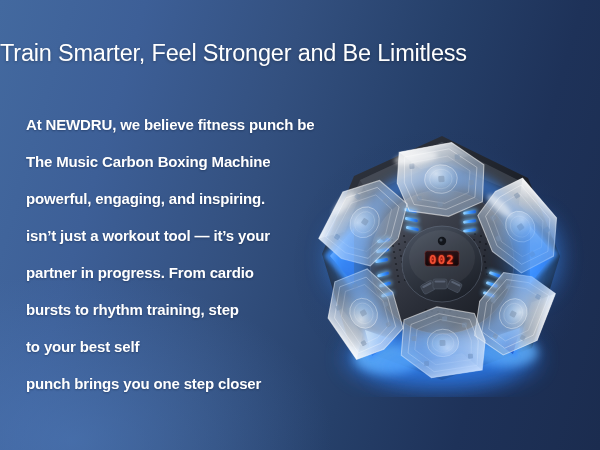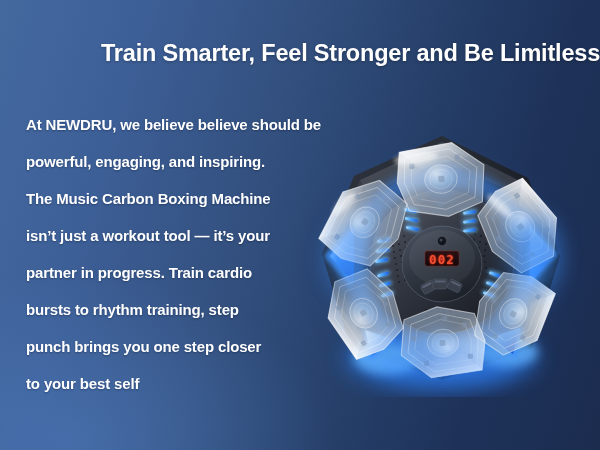--- a/index.html
+++ b/index.html
@@ -23,24 +23,24 @@
       radial-gradient(ellipse 70% 60% at 12% 98%, rgba(80,125,190,0.55) 0%, rgba(80,125,190,0) 62%),
       linear-gradient(106deg, #43699f 0%, #3d5f97 20%, #33507f 42%, #26406a 62%, #1e3259 80%, #1b2c4f 100%);
   }
 
   
   #headline {
     position: absolute;
     left: 0;
     top: 40px;
     width: 600px;
-    text-align: right;
+    text-align: left;
     color: #ffffff;
     font-size: 23.5px;
-    font-weight: bold;
+    font-weight: normal;
     letter-spacing: -0.2px;
     white-space: nowrap;
     text-shadow: 0 1px 3px rgba(0,0,0,0.28);
   }
 
   #body-copy {
     position: absolute;
     left: 26px;
     top: 106px;
     width: 300px;
@@ -69,28 +69,28 @@
   #product svg { display: block; width: 100%; height: 100%; }
 </style>
 </head>
 <body>
 
 <div id="page">
 
   <div id="headline">Train Smarter, Feel Stronger and Be Limitless</div>
 
   <div id="body-copy">
-    <div class="copy-line">At NEWDRU, we believe believe should be</div>
+    <div class="copy-line">At NEWDRU, we believe fitness punch be</div>
+    <div class="copy-line">The Music Carbon Boxing Machine</div>
     <div class="copy-line">powerful, engaging, and inspiring.</div>
-    <div class="copy-line">The Music Carbon Boxing Machine</div>
     <div class="copy-line">isn’t just a workout tool — it’s your</div>
-    <div class="copy-line">partner in progress. Train cardio</div>
+    <div class="copy-line">partner in progress. From cardio</div>
     <div class="copy-line">bursts to rhythm training, step</div>
+    <div class="copy-line"> to your best self</div>
     <div class="copy-line">punch brings you one step closer</div>
-    <div class="copy-line"> to your best self</div>
   </div>
 
   <div id="product">
     <svg viewBox="0 0 300 275" xmlns="http://www.w3.org/2000/svg">
       <defs>
         <radialGradient id="gAmbient" cx="50%" cy="52%" r="52%">
           <stop offset="0%" stop-color="#4f8fe8" stop-opacity="0.55"></stop>
           <stop offset="55%" stop-color="#2f63b4" stop-opacity="0.28"></stop>
           <stop offset="100%" stop-color="#1b2c4f" stop-opacity="0"></stop>
         </radialGradient>

